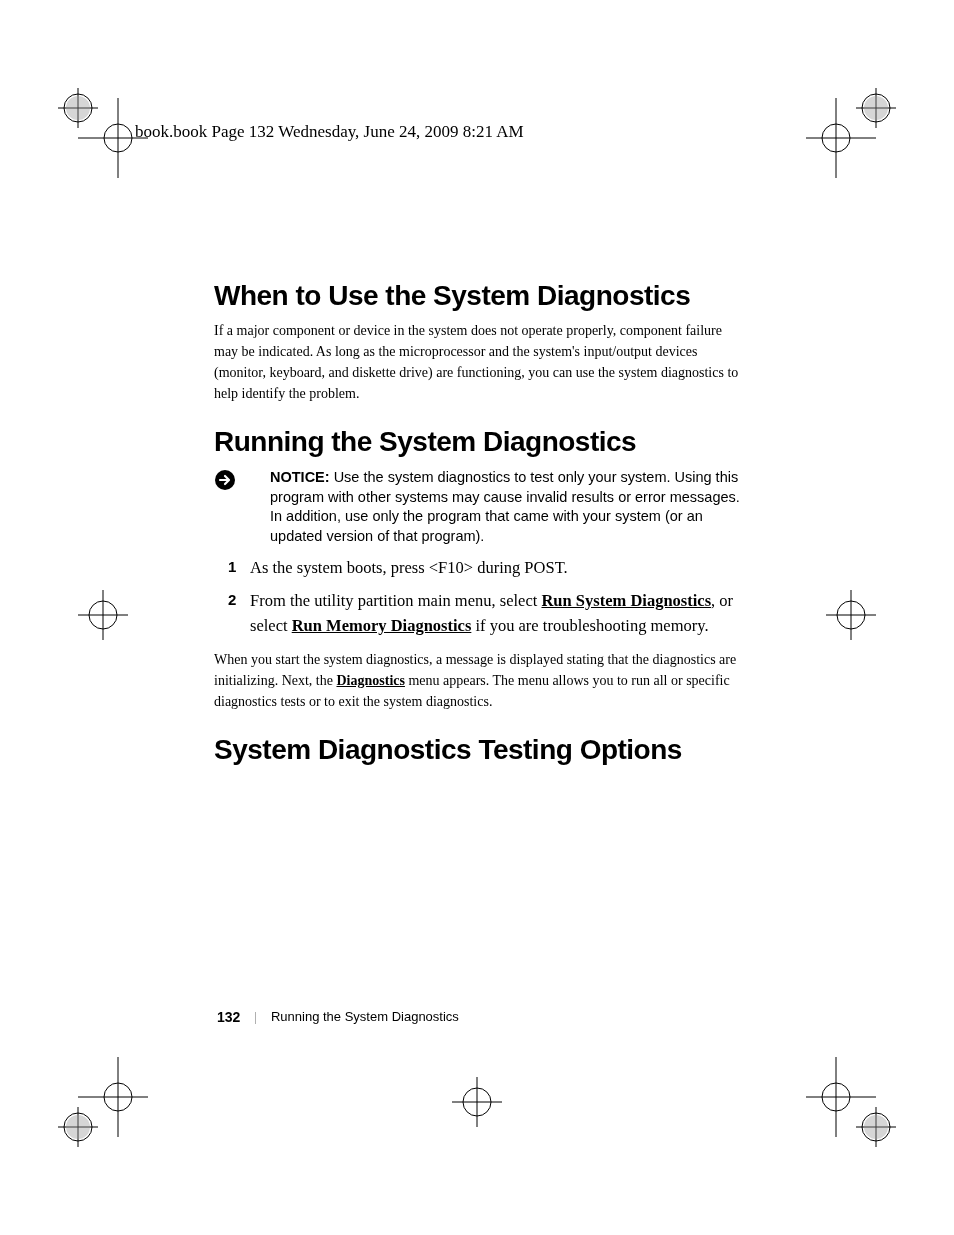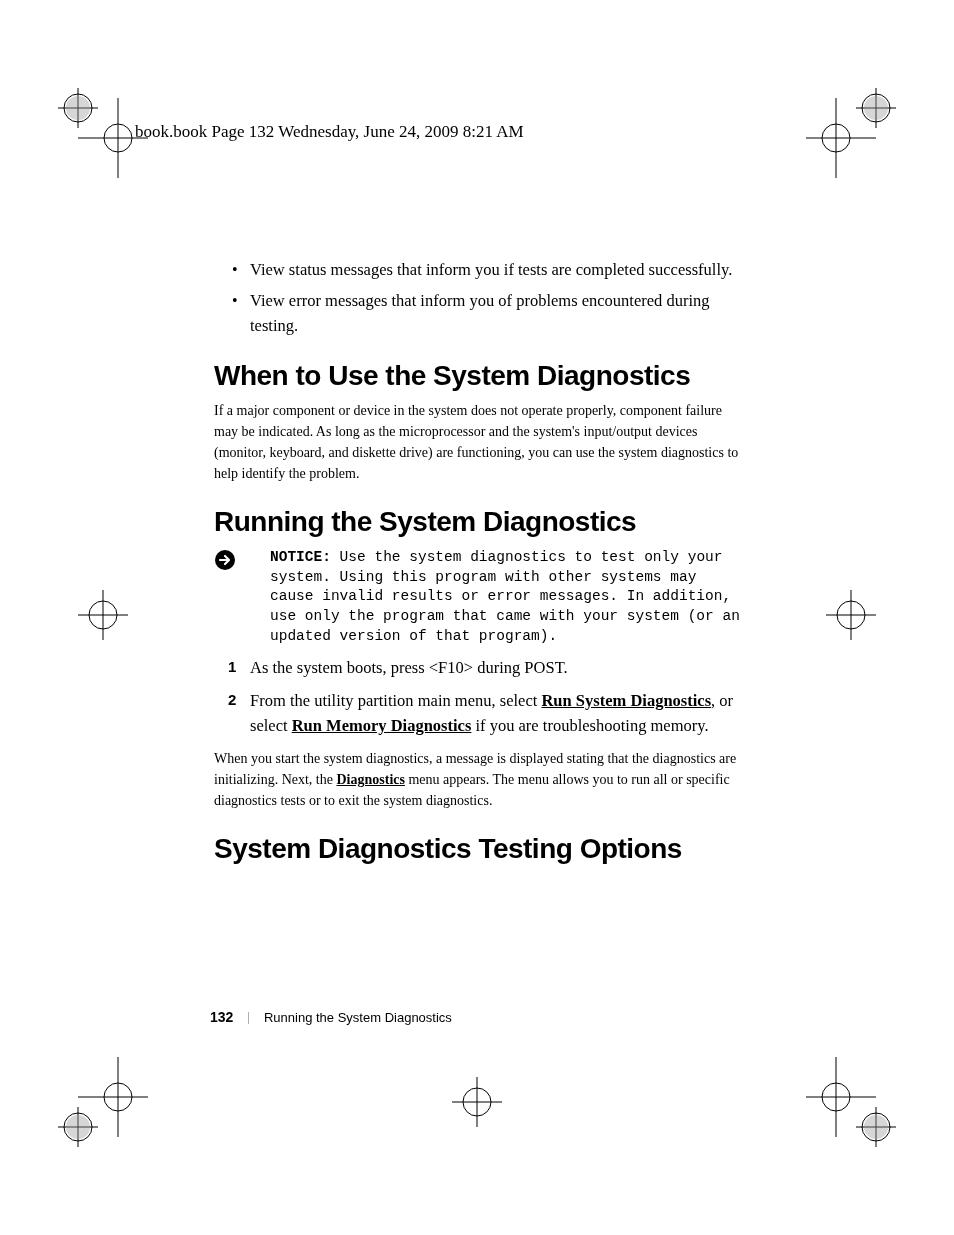--- a/index.html
+++ b/index.html
@@ -62,21 +62,21 @@
     display: flex;
     align-items: flex-start;
     margin: 10px 0 10px 0;
   }
   .callout .icon-box {
     flex: 0 0 auto;
     margin-right: 10px;
     margin-top: 1px;
   }
   .callout .text {
-    font-family: Liberation Mono, monospace;
+    font-family: Liberation Sans, sans-serif;
     font-size: 14.5px;
     line-height: 1.35;
     flex: 1;
     padding-left: 24px;
   }
   .callout .label {
     font-weight: bold;
   }
   ol.steps {
     margin: 6px 0 10px 0;
@@ -97,24 +97,23 @@
     left: -22px;
     top: 0;
     font-family: Arial, Helvetica, sans-serif;
     font-weight: bold;
     font-size: 15px;
   }
   .bold-serif { font-weight: bold; text-decoration: underline; }
   .footer {
     position: absolute;
     bottom: 210px;
-    left: 210px;
+    left: 217px;
     font-size: 13px;
     display: flex;
-    align-items: center;
     gap: 14px;
   }
   .footer .pgnum {
     font-family: Arial, Helvetica, sans-serif;
     font-weight: bold;
     font-size: 14px;
   }
   .footer .divider {
     color: #888;
   }
@@ -133,24 +132,20 @@
 </style>
 </head>
 <body>
 
 <div class="header-line">
   <span>book.book  Page 132  Wednesday, June 24, 2009  8:21 AM</span>
 </div>
 
 <div class="content">
 
-  <ul class="bullets">
-    <li><span>View status messages that inform you if tests are completed successfully.</span></li>
-    <li><span>View error messages that inform you of problems encountered during testing.</span></li>
-  </ul>
 
   <h2 class="section">When to Use the System Diagnostics</h2>
   <p class="body">If a major component or device in the system does not operate properly, component failure may be indicated. As long as the microprocessor and the system's input/output devices (monitor, keyboard, and diskette drive) are functioning, you can use the system diagnostics to help identify the problem.</p>
 
   <h2 class="section">Running the System Diagnostics</h2>
 
   <div class="callout">
     <div class="icon-box">
       <svg width="22" height="22" viewBox="0 0 22 22">
         <circle cx="11" cy="11" r="10" fill="#000"></circle>

